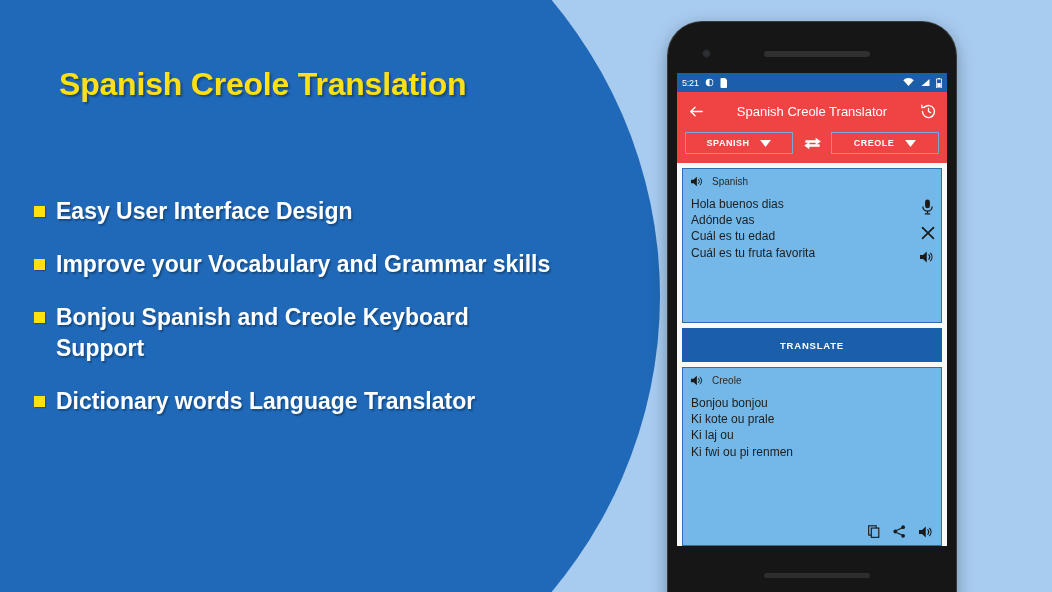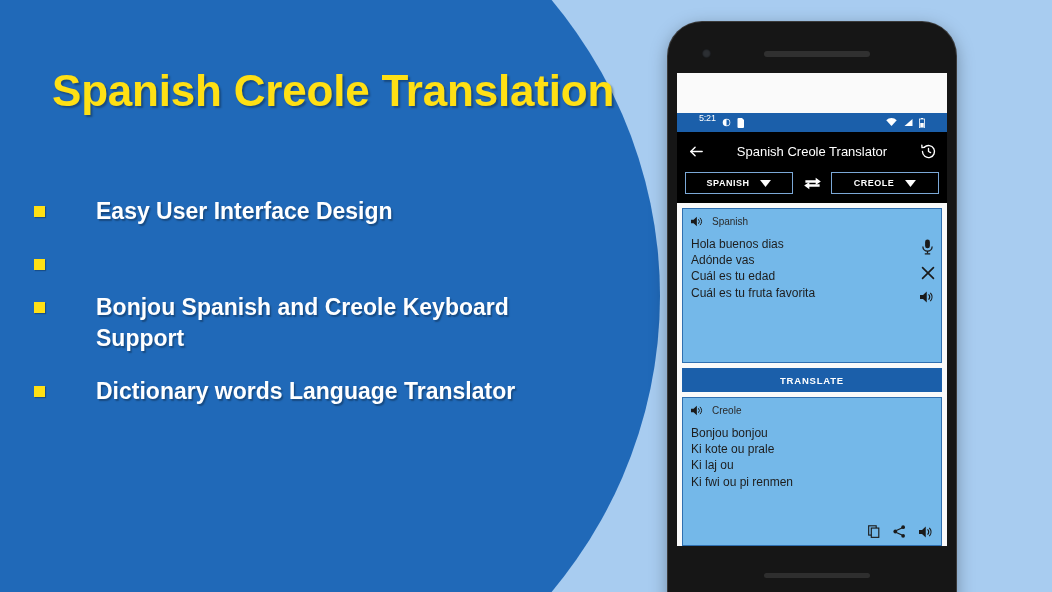--- a/index.html
+++ b/index.html
@@ -17,22 +17,22 @@
     width: 990px; height: 948px;
     border-radius: 50%;
     background: #2069b8;
   }
   #promo-content {
     position: absolute;
     left: 0; top: 0; width: 660px; height: 592px;
   }
   #promo-title {
     position: absolute;
-    left: 52px; top: 66px;
-    font-size: 44px;
+    left: 59px; top: 66px;
+    font-size: 32px;
     font-weight: bold;
     color: #ffe014;
     letter-spacing: -0.2px;
     text-shadow: 2px 2px 2px rgba(0,0,0,0.30);
     white-space: nowrap;
   }
   #feature-list {
     position: absolute;
     left: 34px; top: 196px;
     width: 600px;
@@ -50,21 +50,20 @@
     margin-right: 11px;
     box-shadow: 1px 1px 1px rgba(0,0,0,0.25);
   }
   .feature-text {
     font-size: 23px;
     font-weight: bold;
     color: #ffffff;
     line-height: 1.35;
     text-shadow: 1.5px 1.5px 1.5px rgba(0,0,0,0.30);
     white-space: pre-line;
-    margin-left: 40px;
   }
 
   
   #phone {
     position: absolute;
     left: 668px; top: 22px;
     width: 288px; height: 600px;
     background: #161616;
     border-radius: 34px 34px 30px 30px;
     box-shadow: 0 0 0 1px #3a3a3a, 0 5px 18px rgba(0,0,0,0.35);
@@ -100,32 +99,32 @@
     display: flex;
     flex-direction: column;
   }
 
   
   #status-bar {
     height: 19px;
     background: #1b5faa;
     color: #ffffff;
     display: flex;
-    padding: 0 22px;
+    align-items: center;
+    padding: 0 5px;
     font-size: 9px;
     flex: 0 0 auto;
-    margin-top: 40px;
   }
   #status-time { font-size: 9px; letter-spacing: -0.2px; }
   .status-ico { margin-left: 6px; display: flex; align-items: center; }
   #status-spacer { flex: 1; }
 
   
   #app-bar {
-    background: #000000;
+    background: #ef4444;
     padding: 6px 8px 9px 8px;
     flex: 0 0 auto;
   }
   #app-bar-top {
     display: flex;
     align-items: center;
     height: 26px;
   }
   #app-title {
     flex: 1;
@@ -212,21 +211,21 @@
   }
   #output-foot-icons {
     position: absolute;
     right: 7px; bottom: 7px;
     display: flex;
     align-items: center;
     gap: 13px;
   }
   #translate-btn {
     flex: 0 0 auto;
-    height: 24px;
+    height: 34px;
     background: #1b5faa;
     color: #ffffff;
     font-size: 9.5px;
     font-weight: bold;
     letter-spacing: 0.8px;
     display: flex;
     align-items: center;
     justify-content: center;
   }
   svg { display: block; }
@@ -242,20 +241,21 @@
 
   <div id="feature-list">
 
     <div class="feature-row">
       <span class="feature-bullet"></span>
       <span class="feature-text">Easy User Interface Design</span>
     </div>
 
     <div class="feature-row">
       <span class="feature-bullet"></span>
+      <span class="feature-text">Improve your Vocabulary and Grammar skills</span>
     </div>
 
 
     <div class="feature-row">
       <span class="feature-bullet"></span>
       <span class="feature-text">Bonjou Spanish and Creole Keyboard
 Support</span>
     </div>
 
     <div class="feature-row">

